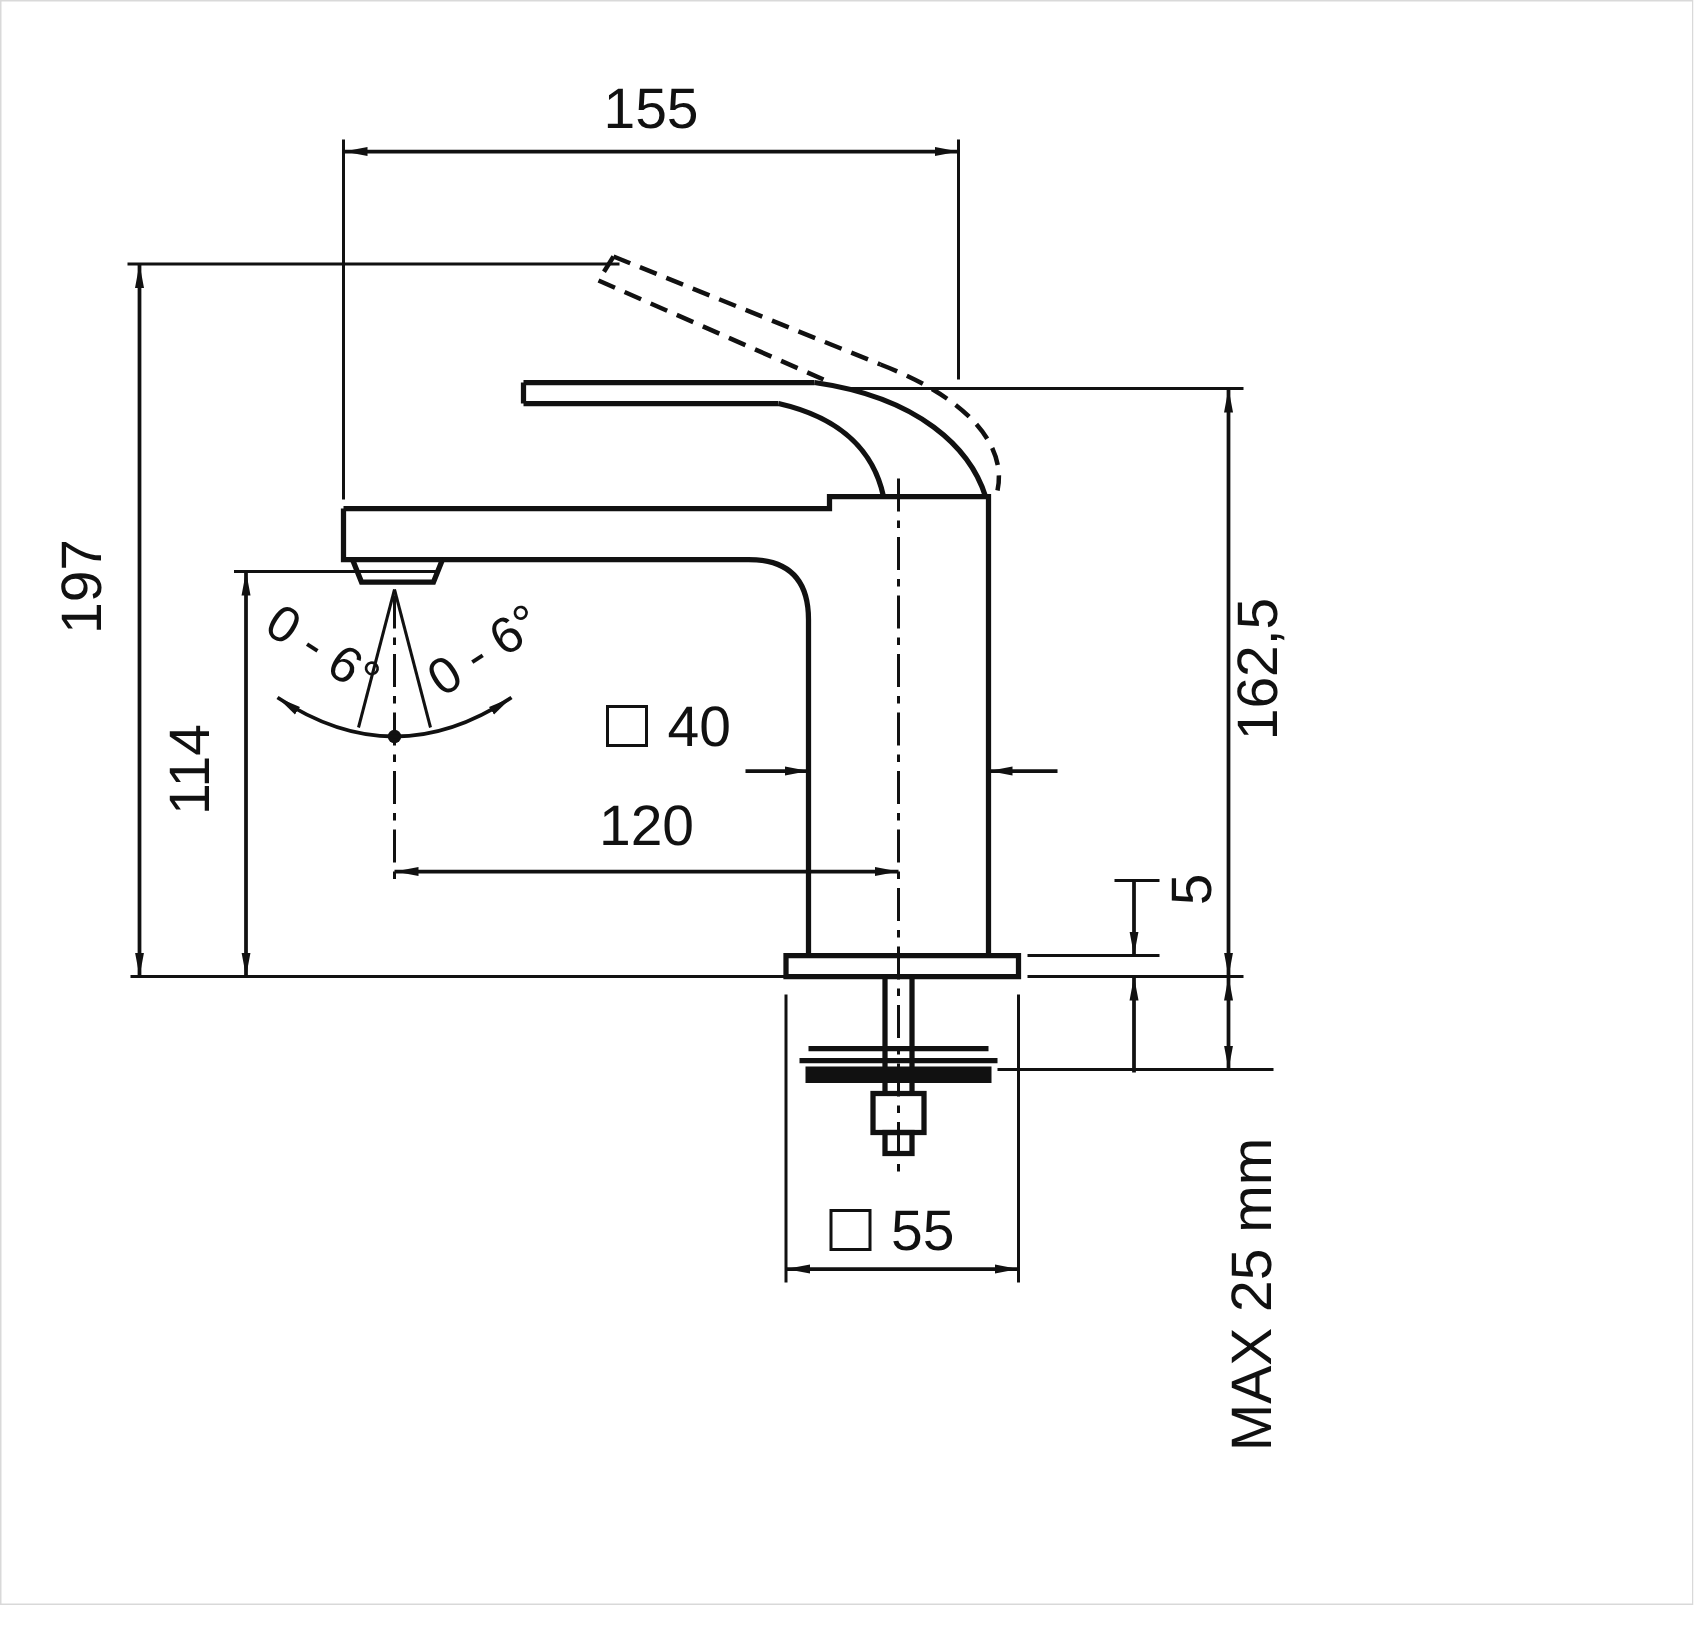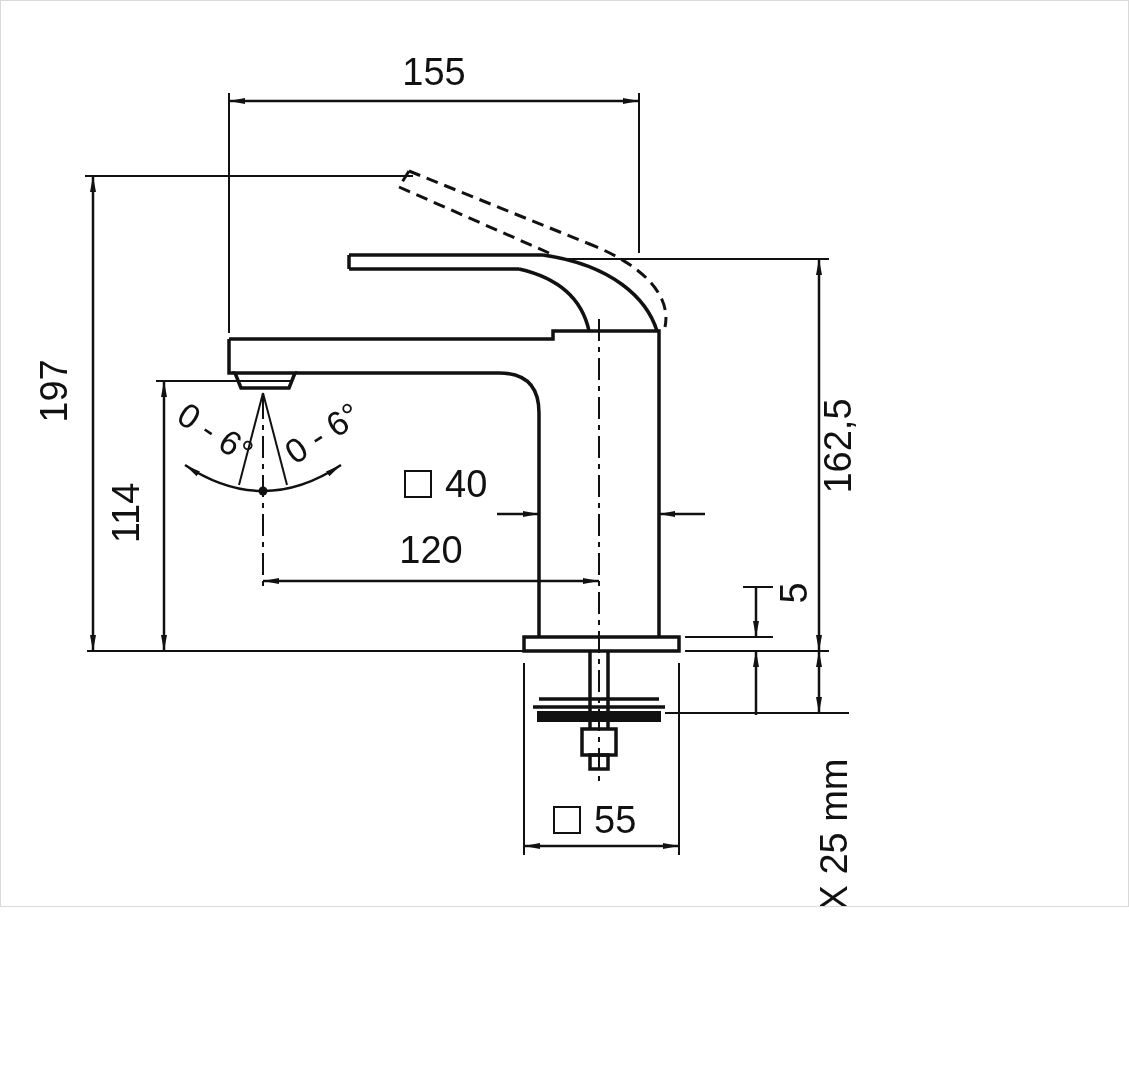--- a/index.html
+++ b/index.html
@@ -3,21 +3,21 @@
 <meta charset="utf-8">
 <style>
   html, body {
     margin: 0;
     padding: 0;
     background: #ffffff;
   }
   #canvas {
     position: relative;
     width: 1129px;
-    height: 907px;
+    height: 1070px;
     background: #ffffff;
     border: 1px solid #d9d9d9;
     box-sizing: border-box;
     overflow: hidden;
   }
   svg {
     display: block;
   }
   .dim-text {
     font-family: "Liberation Sans", "DejaVu Sans", sans-serif;

